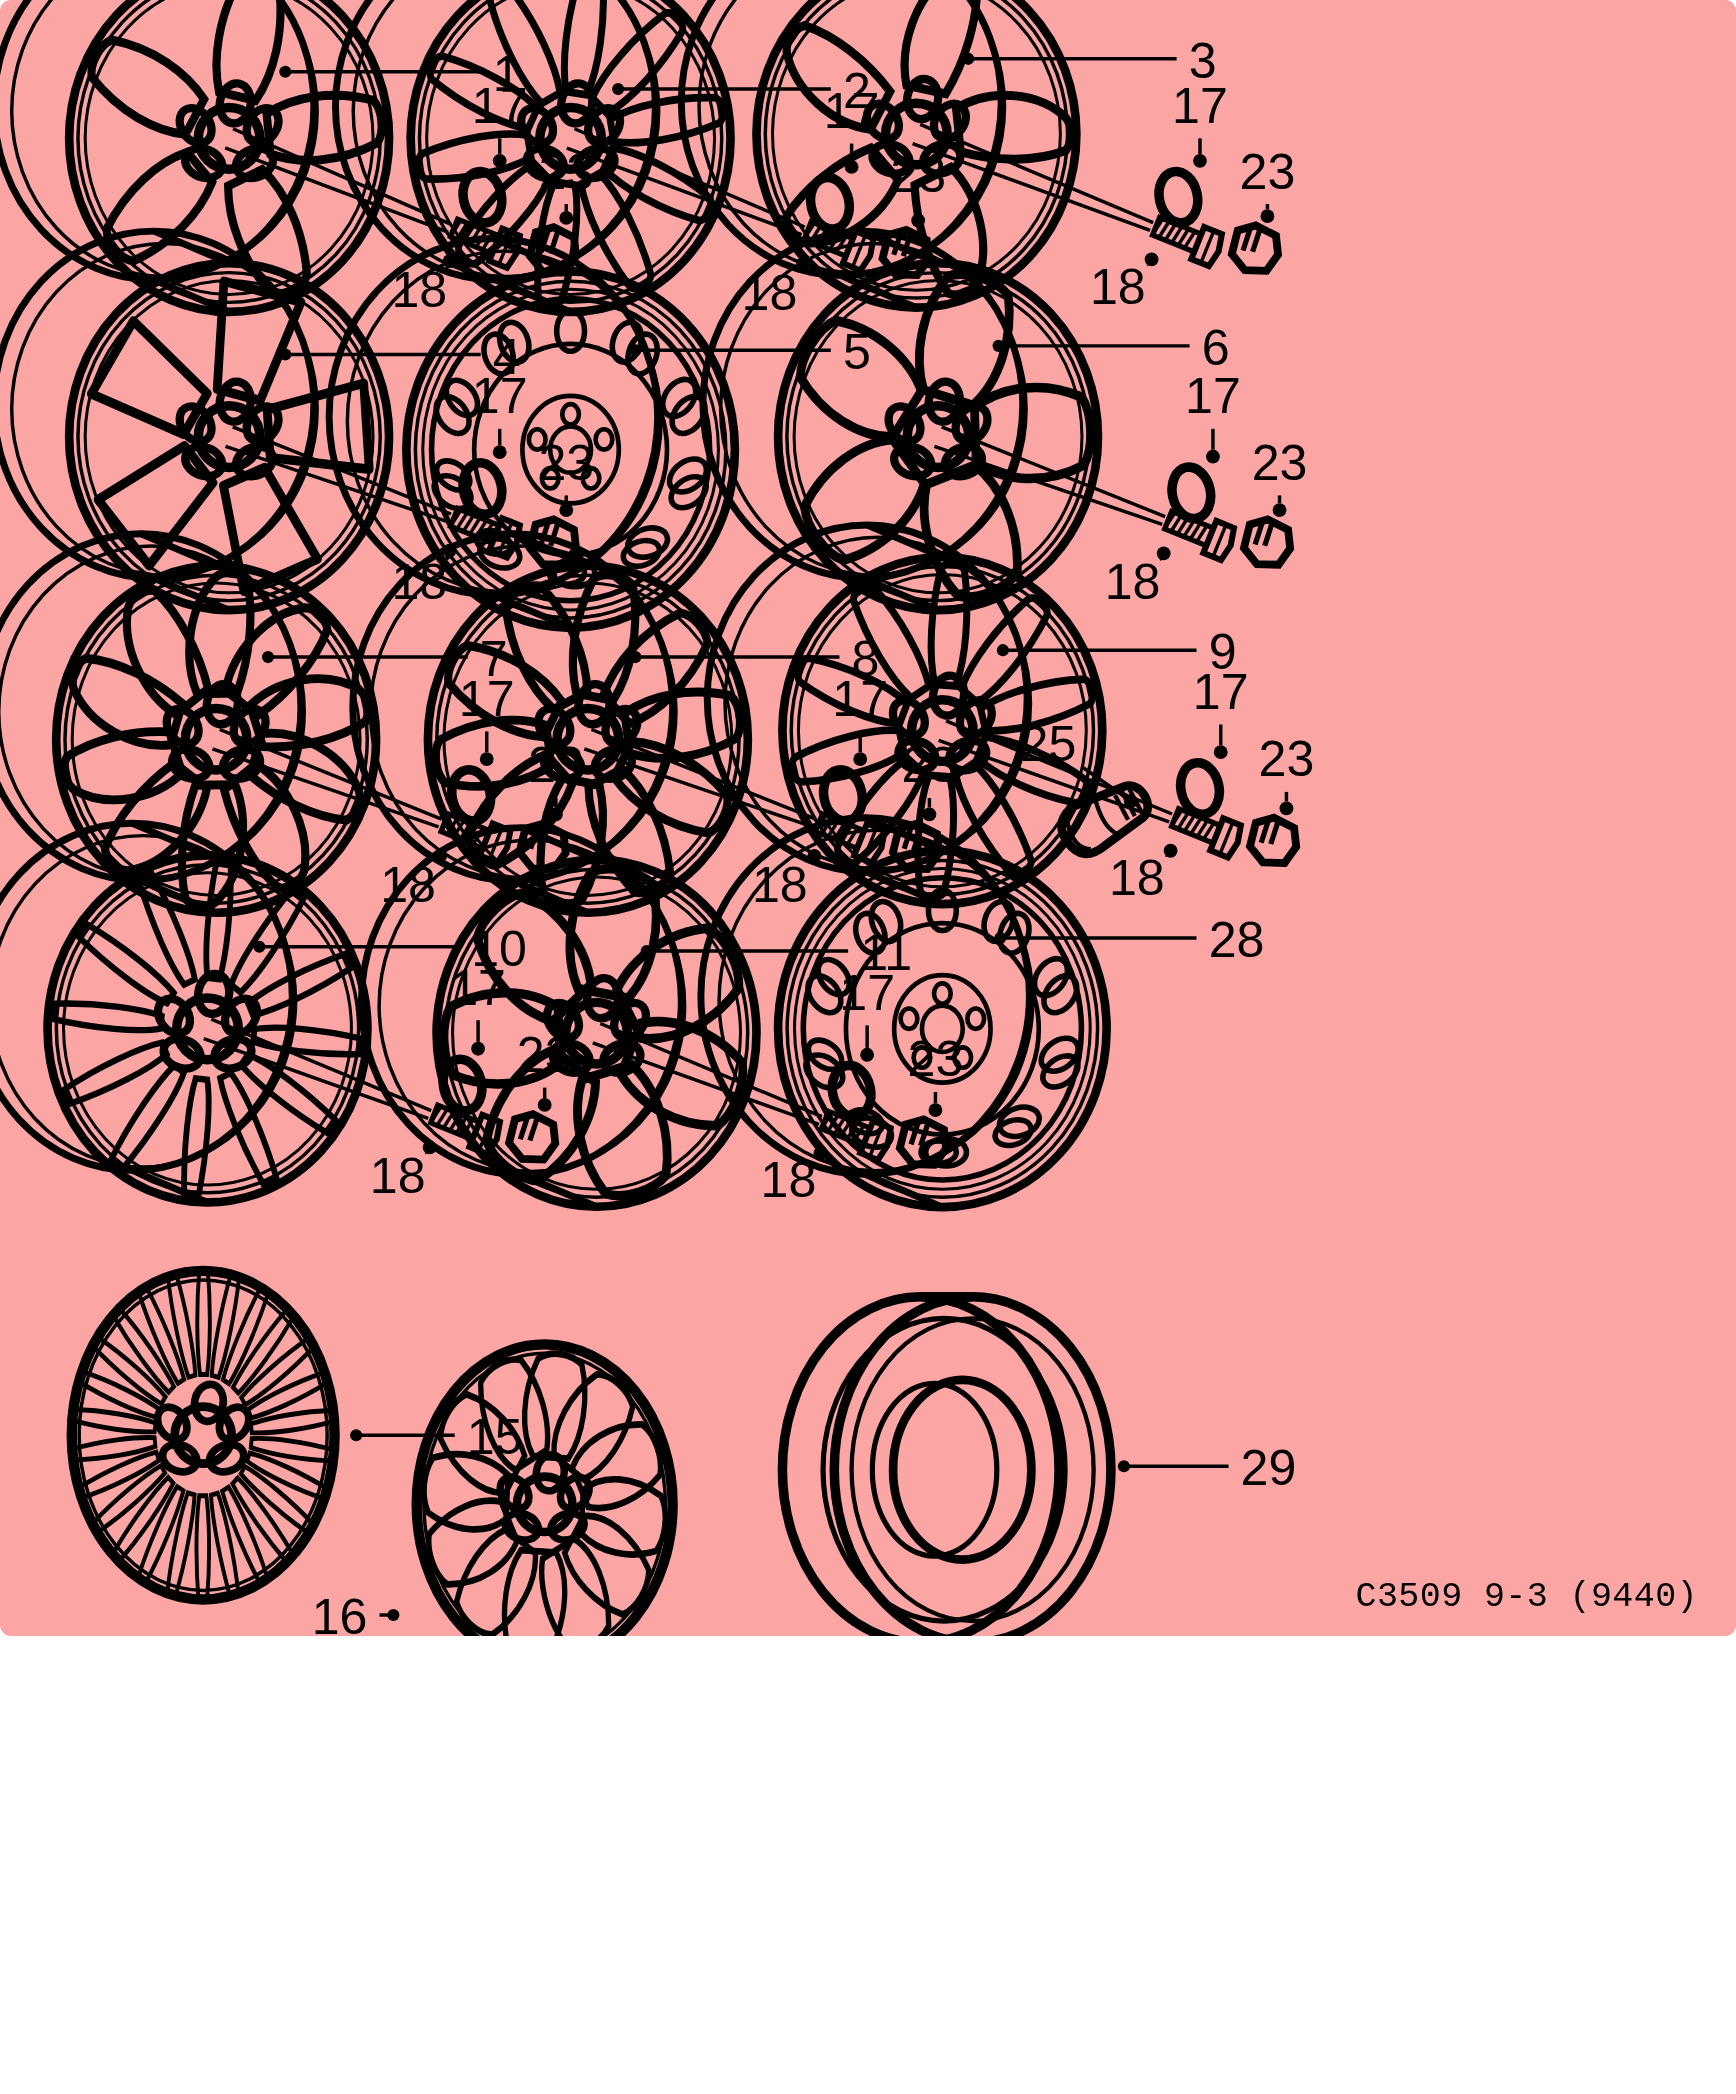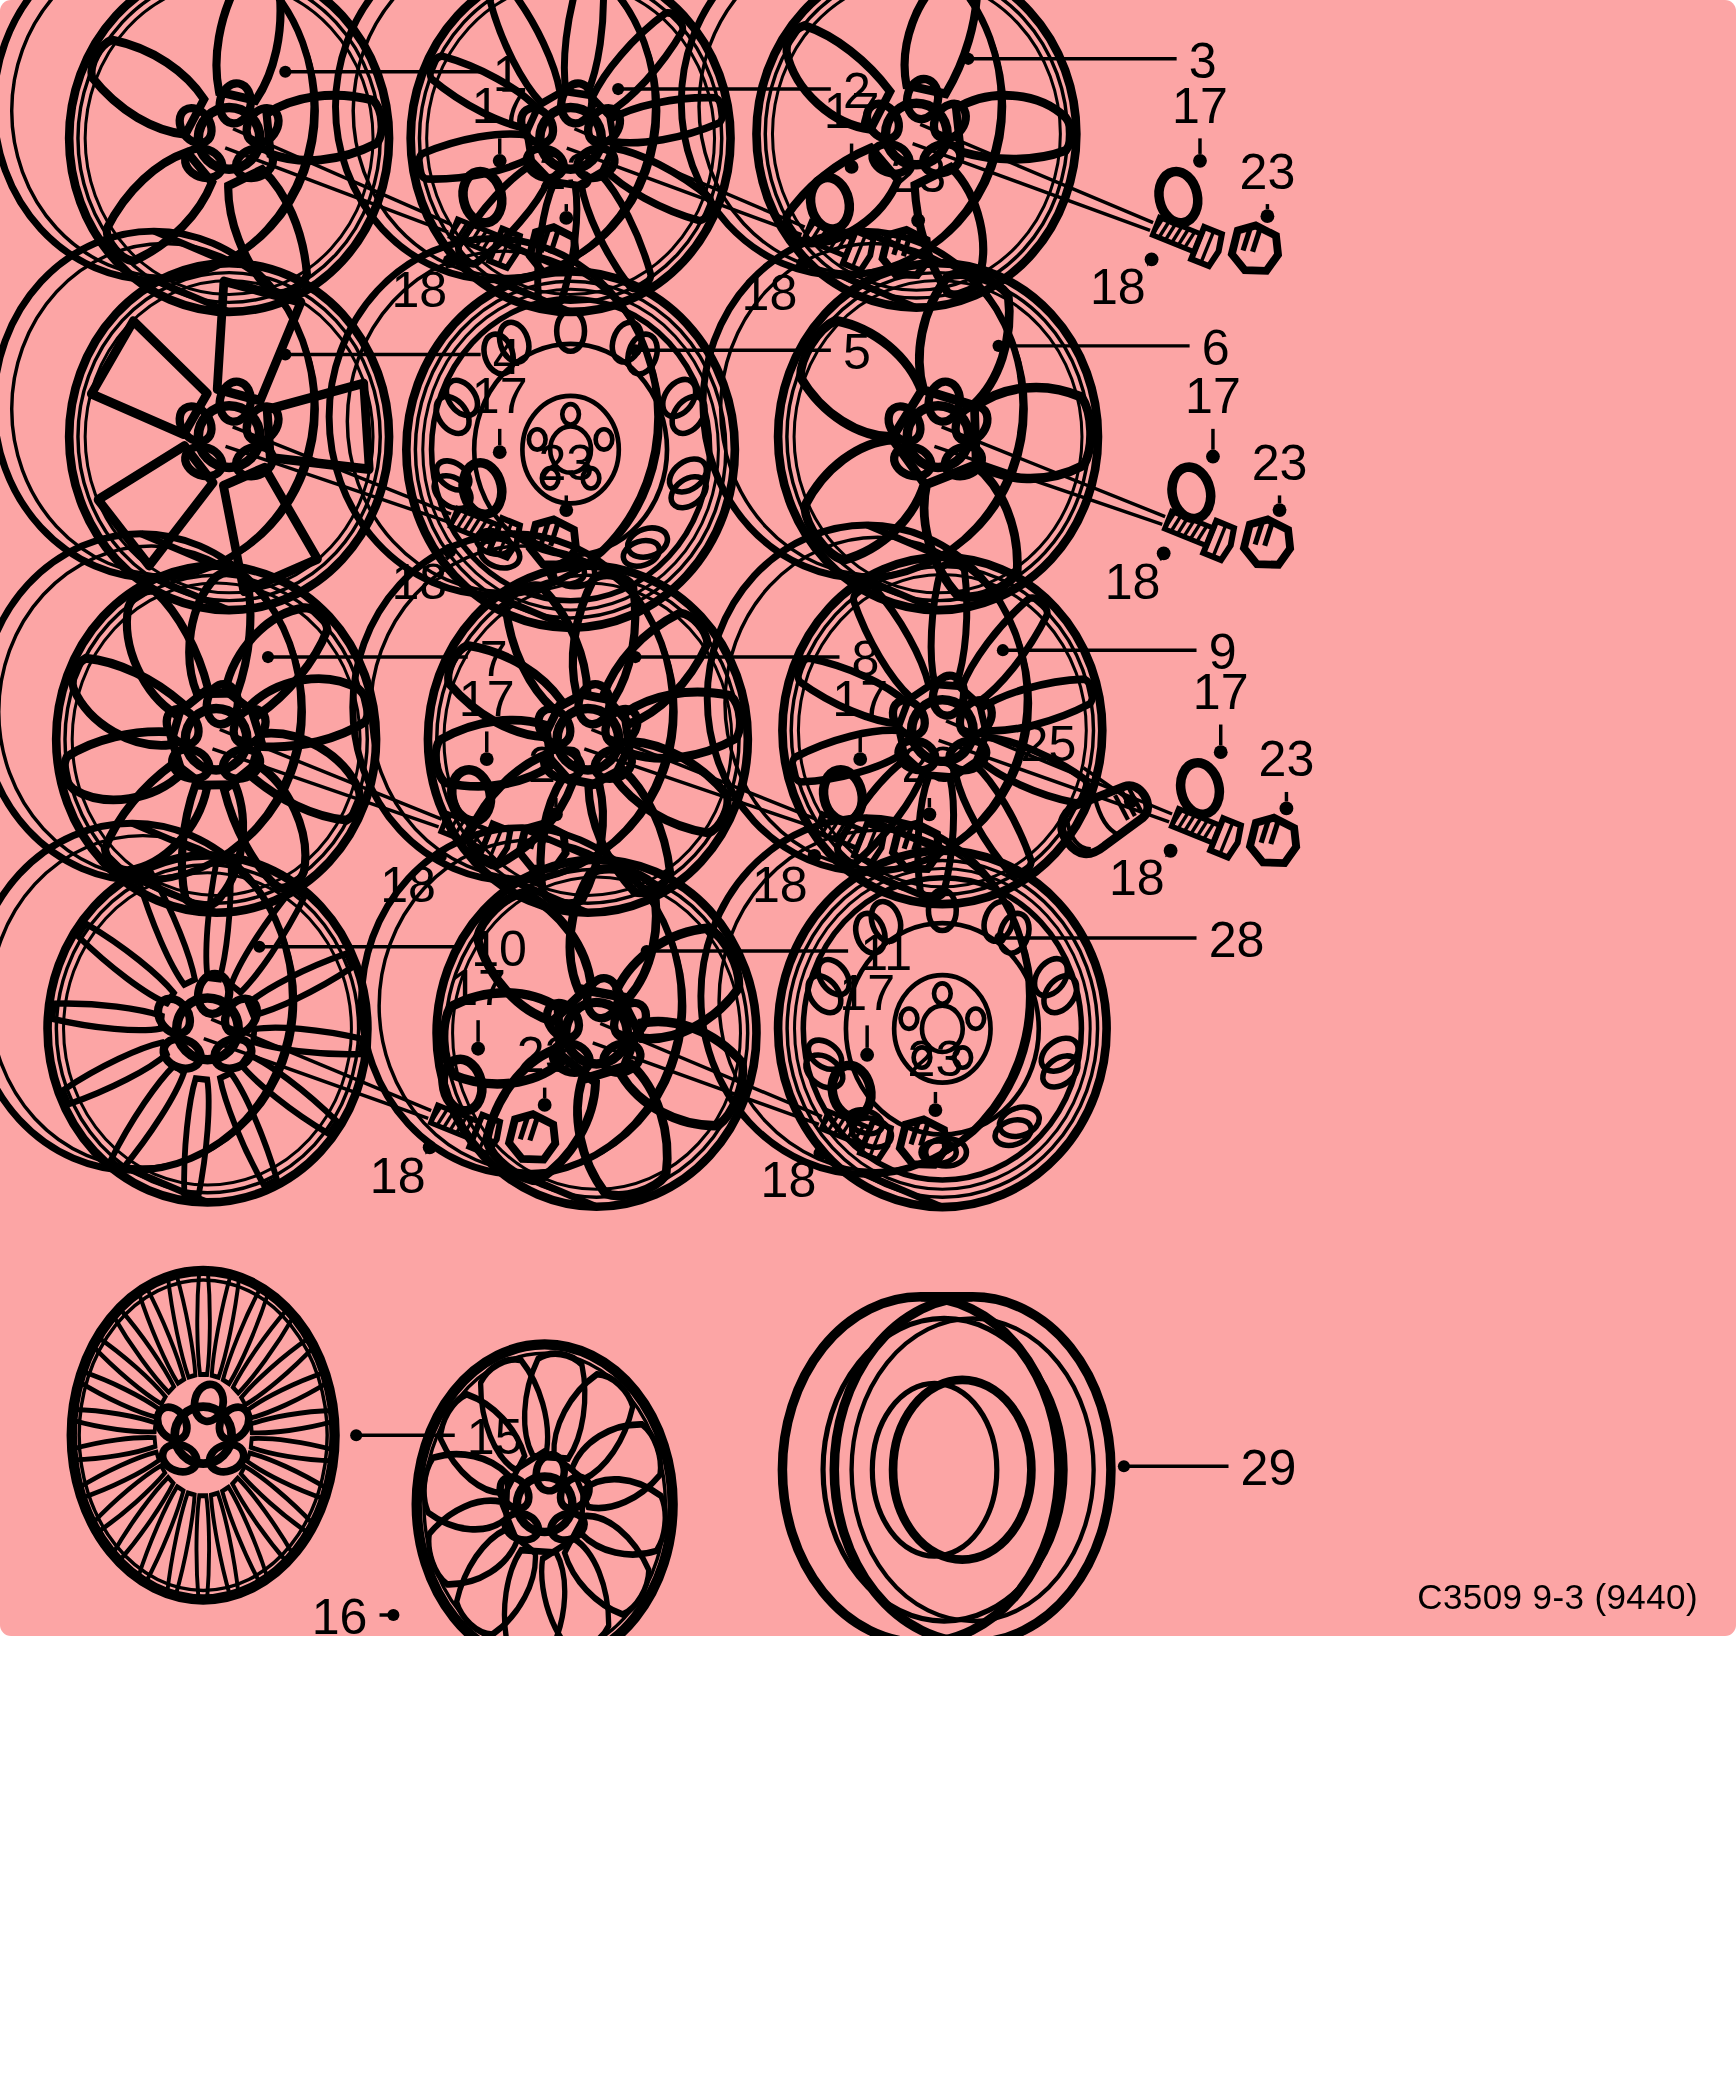--- a/index.html
+++ b/index.html
@@ -17,21 +17,21 @@
     border-radius:11px;
   }
   #art{position:absolute;left:0;top:0;width:1736px;height:2094px;}
   .caption{
     position:absolute;
     right:38px;
     bottom:19px;
     font-size:35px;
     letter-spacing:0.4px;
     white-space:nowrap;
-    font-family:Liberation Sans, sans-serif;
+    font-family:Liberation Mono, monospace;
   }
   svg text{
     font-family:"Liberation Sans","DejaVu Sans",sans-serif;
     fill:#000;
   }
 </style>
 </head>
 <body>
 
 <div id="sheet">

